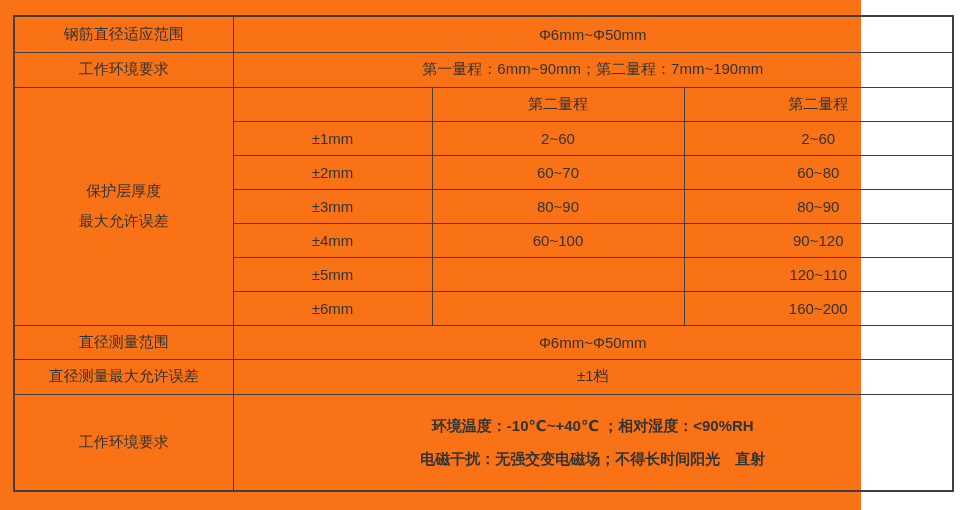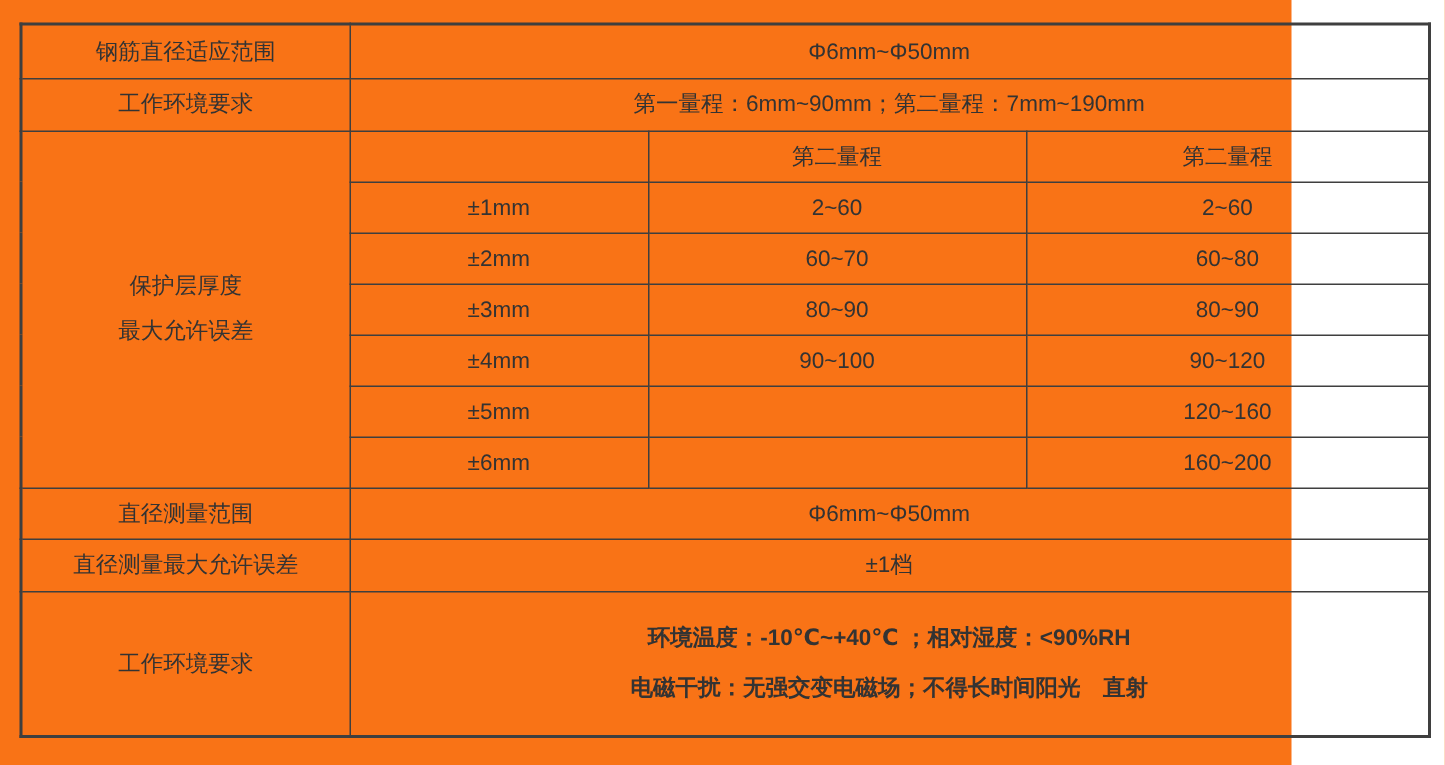--- a/index.html
+++ b/index.html
@@ -98,27 +98,27 @@
       <td>60~70</td>
       <td>60~80</td>
     </tr>
     <tr class="h34">
       <td>±3mm</td>
       <td>80~90</td>
       <td>80~90</td>
     </tr>
     <tr class="h34">
       <td>±4mm</td>
-      <td>90~100</td>
+      <td>60~100</td>
       <td>90~120</td>
     </tr>
     <tr class="h34">
       <td>±5mm</td>
       <td></td>
-      <td>120~160</td>
+      <td>120~110</td>
     </tr>
     <tr class="h34">
       <td>±6mm</td>
       <td></td>
       <td>160~200</td>
     </tr>
 
     <tr class="h34">
       <td>直径测量范围</td>
       <td colspan="3">Φ6mm~Φ50mm</td>

